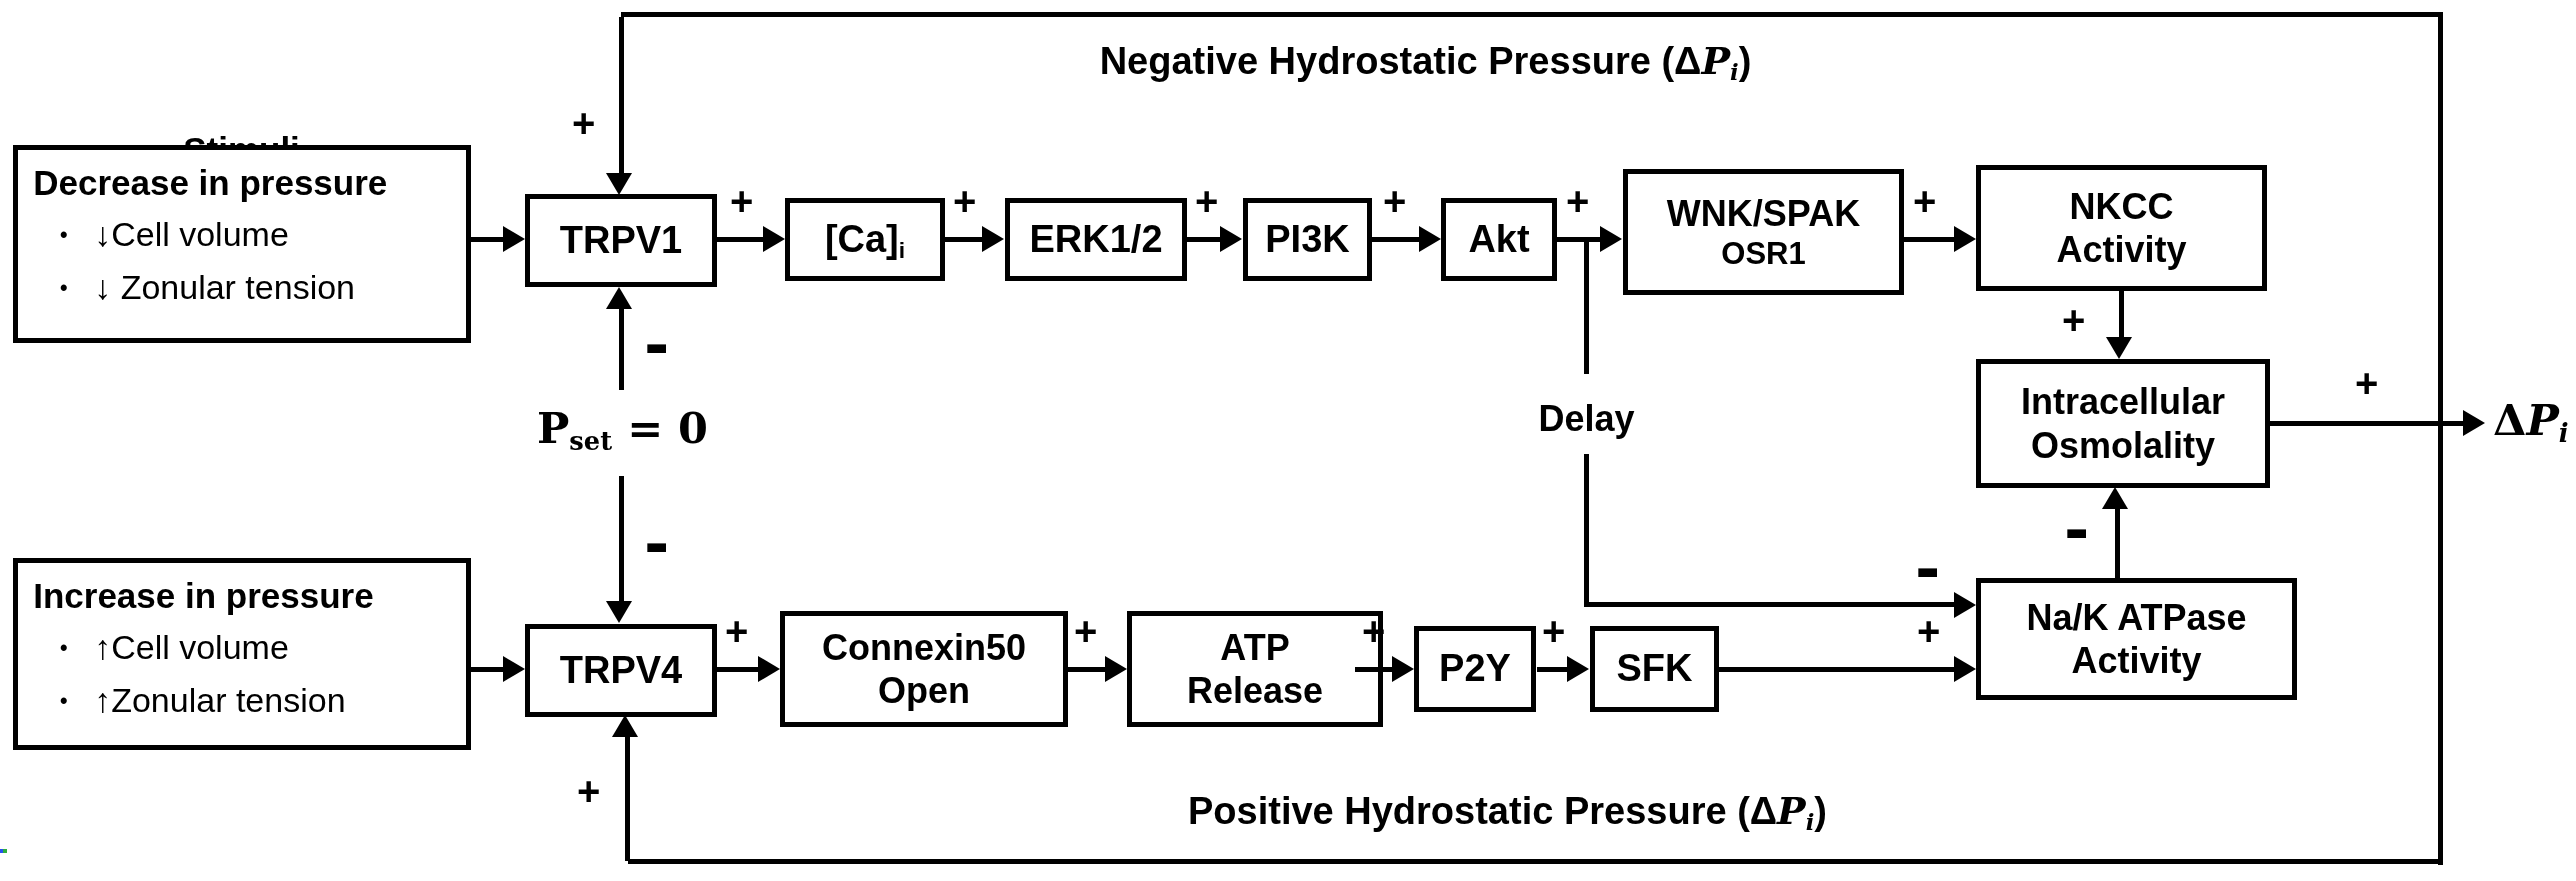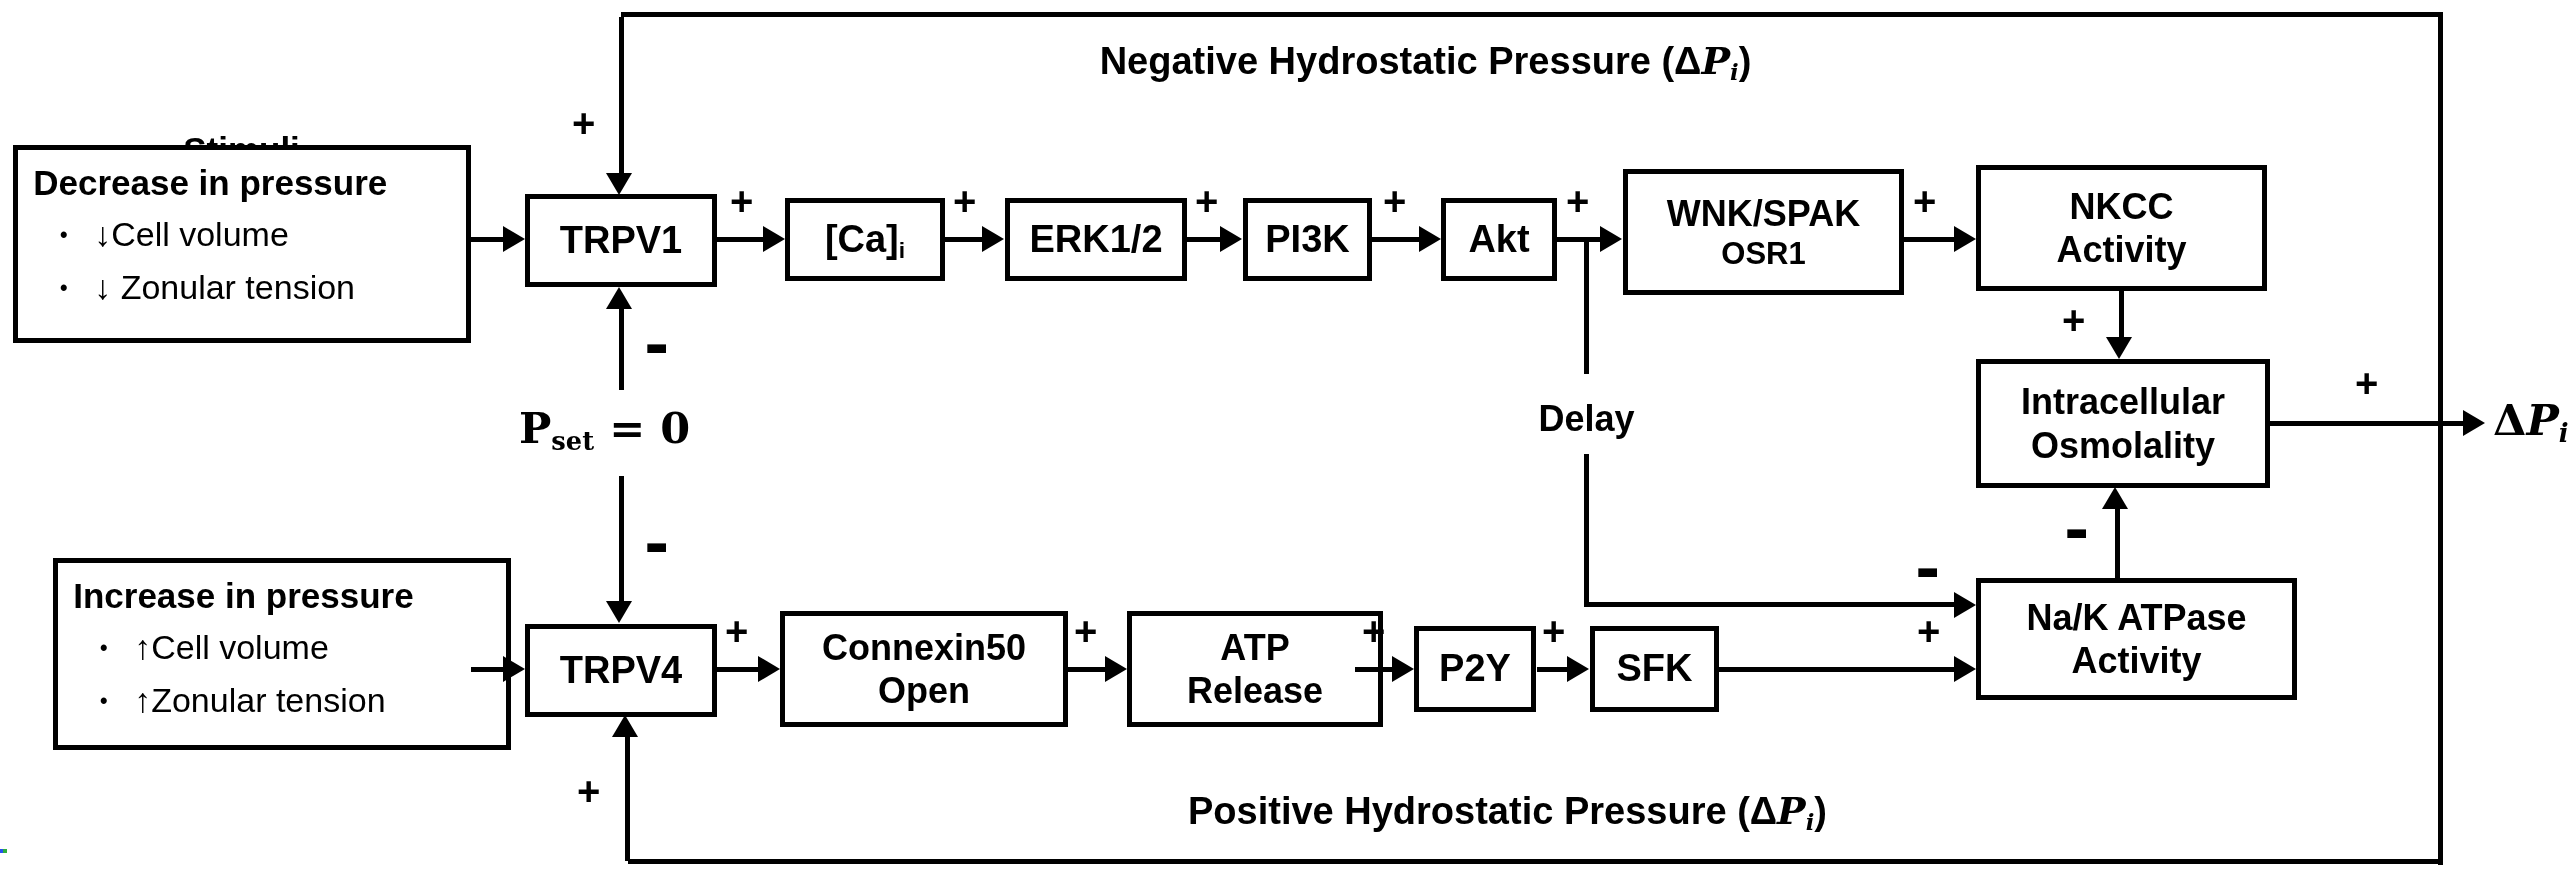--- a/index.html
+++ b/index.html
@@ -21,21 +21,21 @@
   .ah-d{position:absolute;width:0;height:0;border-left:13.2px solid transparent;
         border-right:13.2px solid transparent;border-top:22px solid #000;}
   .ah-u{position:absolute;width:0;height:0;border-left:13.2px solid transparent;
         border-right:13.2px solid transparent;border-bottom:22px solid #000;}
   .sign{position:absolute;font-weight:bold;font-size:40px;line-height:33px;}
   .minus{font-size:61px;line-height:21.5px;font-family:"DejaVu Sans",sans-serif;}
   .banner{position:absolute;font-weight:bold;font-size:38px;text-align:center;}
   .serifP{font-family:"DejaVu Serif",serif;font-style:italic;}
   .sub{font-size:0.6em;position:relative;bottom:-0.28em;}
   .subi{font-family:"DejaVu Serif",serif;font-style:italic;font-size:0.6em;position:relative;bottom:-0.28em;}
-  .pset{position:absolute;font-family:"DejaVu Serif",serif;font-weight:bold;font-size:43px;}
+  .pset{position:absolute;font-family:"DejaVu Serif",serif;font-weight:bold;font-size:43px;text-align:center;}
   .dpi{position:absolute;font-family:"DejaVu Serif",serif;font-weight:bold;font-size:43px;}
   .label{position:absolute;font-weight:bold;font-size:36px;text-align:center;}
   .artifact{position:absolute;width:3.3px;height:4.1px;}
 </style>
 </head>
 <body>
 
 <div class="stage">
 
   <div class="hline" style="left:621px;top:11.6px;width:1822px;"></div>
@@ -55,21 +55,21 @@
     <span class="bullet-row">
         <span class="dot">•</span>
         <span>↓Cell volume</span>
       </span>
     <span class="bullet-row">
         <span class="dot">•</span>
         <span>↓ Zonular tension</span>
       </span>
   </div>
 
-  <div class="box stim-box" style="left:13.2px;top:558px;width:458px;height:192px;margin-left:40px;">
+  <div class="box stim-box" style="left:13.2px;top:558px;width:458px;height:192px;">
     <span>Increase in pressure</span>
     <span class="bullet-row">
         <span class="dot">•</span>
         <span>↑Cell volume</span>
       </span>
     <span class="bullet-row">
         <span class="dot">•</span>
         <span>↑Zonular tension</span>
       </span>
   </div>

